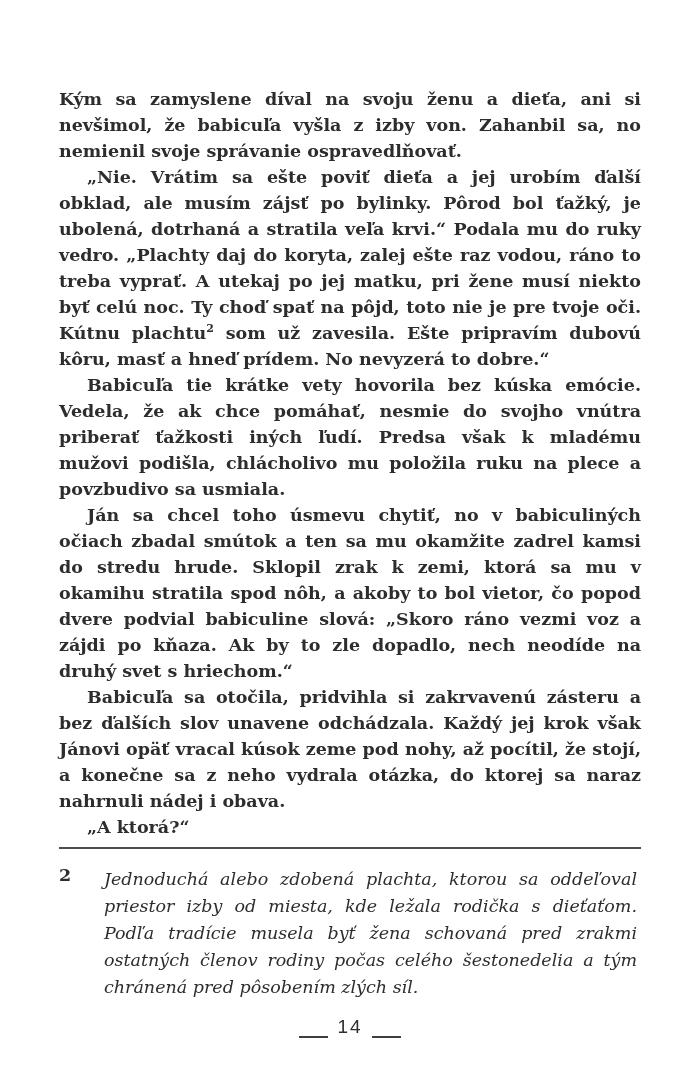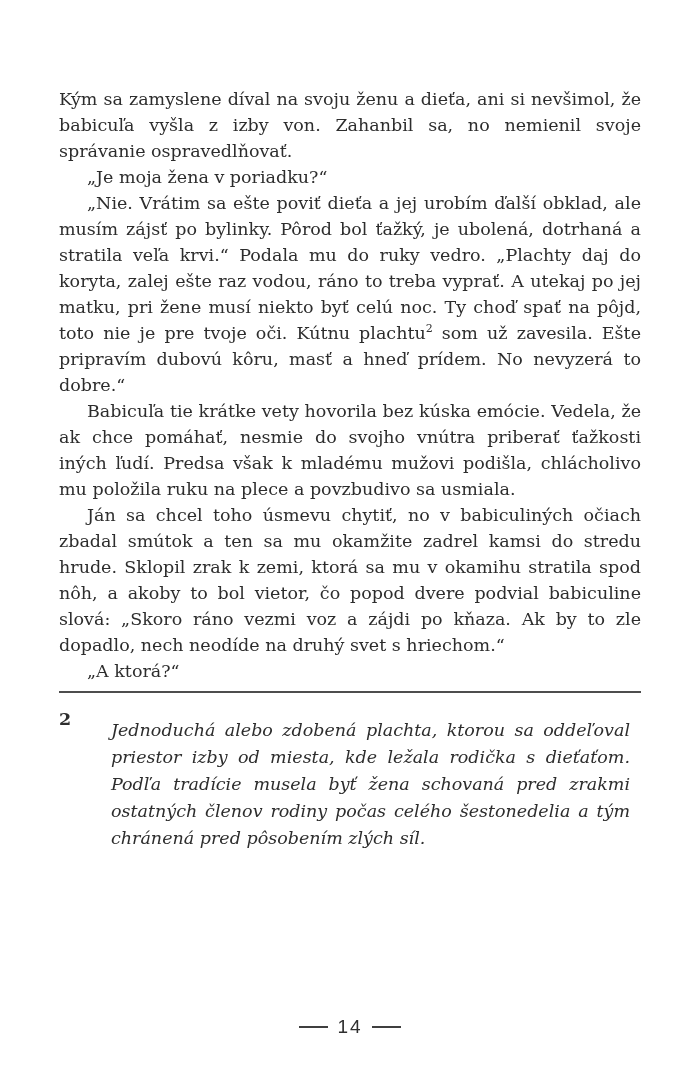--- a/index.html
+++ b/index.html
@@ -38,20 +38,21 @@
     top: 86px;
     width: 582px;
     z-index: 1;
   }
   .para {
     margin: 0;
     text-align: justify;
     font-size: 17.5px;
     line-height: 26px;
     color: #2d2d2d;
+    font-weight: bold;
   }
   .para.indent { text-indent: 28px; }
   .para sup {
     font-size: 11px;
     line-height: 0;
     vertical-align: super;
   }
   .footnote-sep {
     margin-top: 7px;
     height: 2px;
@@ -64,34 +65,34 @@
   .fn-marker {
     flex: none;
     width: 41px;
     font-weight: bold;
     font-size: 17.5px;
     line-height: 27px;
     color: #2d2d2d;
   }
   .fn-text {
     flex: 1;
-    margin: 11px;
+    margin: 4px;
     font-style: italic;
     text-align: justify;
     font-size: 17.5px;
     line-height: 27px;
     color: #2d2d2d;
   }
   .footer {
     position: absolute;
     left: 0;
     right: 0;
     top: 1016px;
     display: flex;
-    align-items: center;
+    align-items: flex-end;
     justify-content: center;
     gap: 9px;
     z-index: 1;
   }
   .dash {
     width: 29px;
     height: 2px;
     background: #3f3f3f;
   }
   .page-number {
@@ -104,24 +105,24 @@
 </head>
 <body>
 
 <div class="page">
 
 
   <div class="content">
 
     <div>
         <p class="para">Kým sa zamyslene díval na svoju ženu a dieťa, ani si nevšimol, že babicuľa vyšla z izby von. Zahanbil sa, no nemienil svoje správanie ospravedlňovať.</p>
-        <p class="para indent">„Je moja žena v poriadku?“</p>
         <p class="para indent">„Nie. Vrátim sa ešte poviť dieťa a jej urobím ďalší obklad, ale musím zájsť po bylinky. Pôrod bol ťažký, je ubolená, dotrhaná a stratila veľa krvi.“ Podala mu do ruky vedro. „Plachty daj do koryta, zalej ešte raz vodou, ráno to treba vyprať. A utekaj po jej matku, pri žene musí niekto byť celú noc. Ty choď spať na pôjd, toto nie je pre tvoje oči. Kútnu plachtu<sup>2</sup> som už zavesila. Ešte pripravím dubovú kôru, masť a hneď prídem. No nevyzerá to dobre.“</p>
         <p class="para indent">Babicuľa tie krátke vety hovorila bez kúska emócie. Vedela, že ak chce pomáhať, nesmie do svojho vnútra priberať ťažkosti iných ľudí. Predsa však k mladému mužovi podišla, chlácholivo mu položila ruku na plece a povzbudivo sa usmiala.</p>
         <p class="para indent">Ján sa chcel toho úsmevu chytiť, no v babiculiných očiach zbadal smútok a ten sa mu okamžite zadrel kamsi do stredu hrude. Sklopil zrak k zemi, ktorá sa mu v okamihu stratila spod nôh, a akoby to bol vietor, čo popod dvere podvial babiculine slová: „Skoro ráno vezmi voz a zájdi po kňaza. Ak by to zle dopadlo, nech neodíde na druhý svet s hriechom.“</p>
+        <p class="para indent">Babicuľa sa otočila, pridvihla si zakrvavenú zásteru a bez ďalších slov unavene odchádzala. Každý jej krok však Jánovi opäť vracal kúsok zeme pod nohy, až pocítil, že stojí, a konečne sa z neho vydrala otázka, do ktorej sa naraz nahrnuli nádej i obava.</p>
         <p class="para indent">„A ktorá?“</p>
       </div>
 
     <div class="footnote-sep"></div>
 
     <div class="footnote-body">
       <span class="fn-marker">2</span>
       <p class="fn-text">Jednoduchá alebo zdobená plachta, ktorou sa oddeľoval priestor izby od miesta, kde ležala rodička s dieťaťom. Podľa tradície musela byť žena schovaná pred zrakmi ostatných členov rodiny počas celého šestonedelia a tým chránená pred pôsobením zlých síl.</p>
     </div>
 

